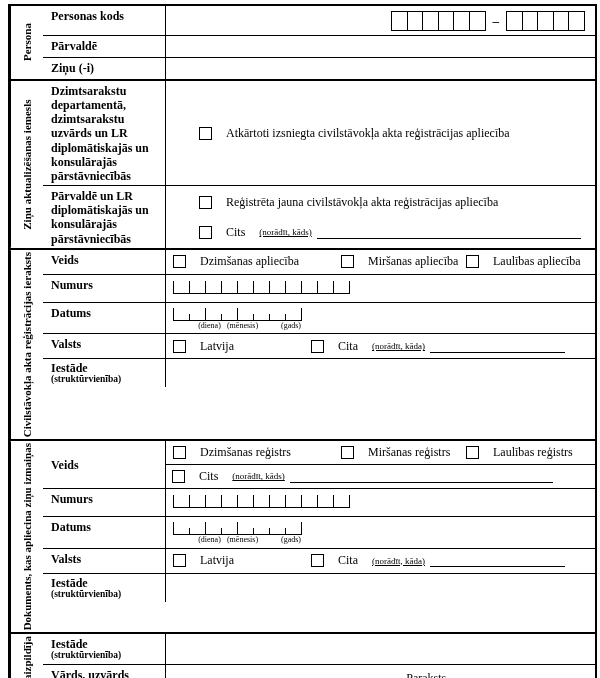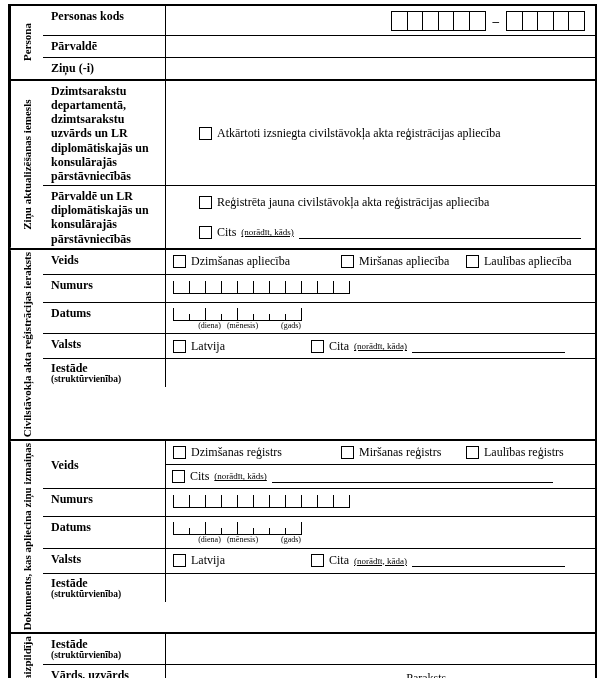--- a/index.html
+++ b/index.html
@@ -14,21 +14,21 @@
   .row{display:flex;border-top:1px solid #000;}
   .row:first-child{border-top:0;}
   .rlabel{width:123px;min-width:123px;border-right:1px solid #000;font-weight:bold;font-size:12px;line-height:1.18;
     padding:3px 3px 2px 8px;box-sizing:border-box;}
   .rlabel .sub{font-size:9.5px;line-height:1.05;}
   .rcontent{flex:1;display:flex;align-items:center;position:relative;padding:2px 6px;min-width:0;box-sizing:border-box;}
   .rcontent.col{flex-direction:column;align-items:stretch;padding:0;}
   .subrow{display:flex;align-items:center;min-height:21px;padding:1px 6px;}
   .subrow.divided{border-top:1px solid #000;}
   
-  .cb{display:inline-flex;align-items:center;gap:5px;font-size:12px;white-space:nowrap;}
+  .cb{display:inline-flex;align-items:center;gap:14px;font-size:12px;white-space:nowrap;}
   .sq{width:13px;height:13px;min-width:13px;border:1.3px solid #000;display:inline-block;background:#fff;box-sizing:border-box;}
   .hint{font-size:9px;text-decoration:underline;}
   .fill{border-bottom:1px solid #000;height:12px;flex:1;margin-left:5px;}
   
   .opts{display:flex;width:100%;align-items:center;padding-left:1px;}
   .opts .o1{width:168px;}
   .opts .o2{width:125px;align-items:center;}
   .opts .o3{flex:1;}
   .valsts .o1{width:138px;}
   

